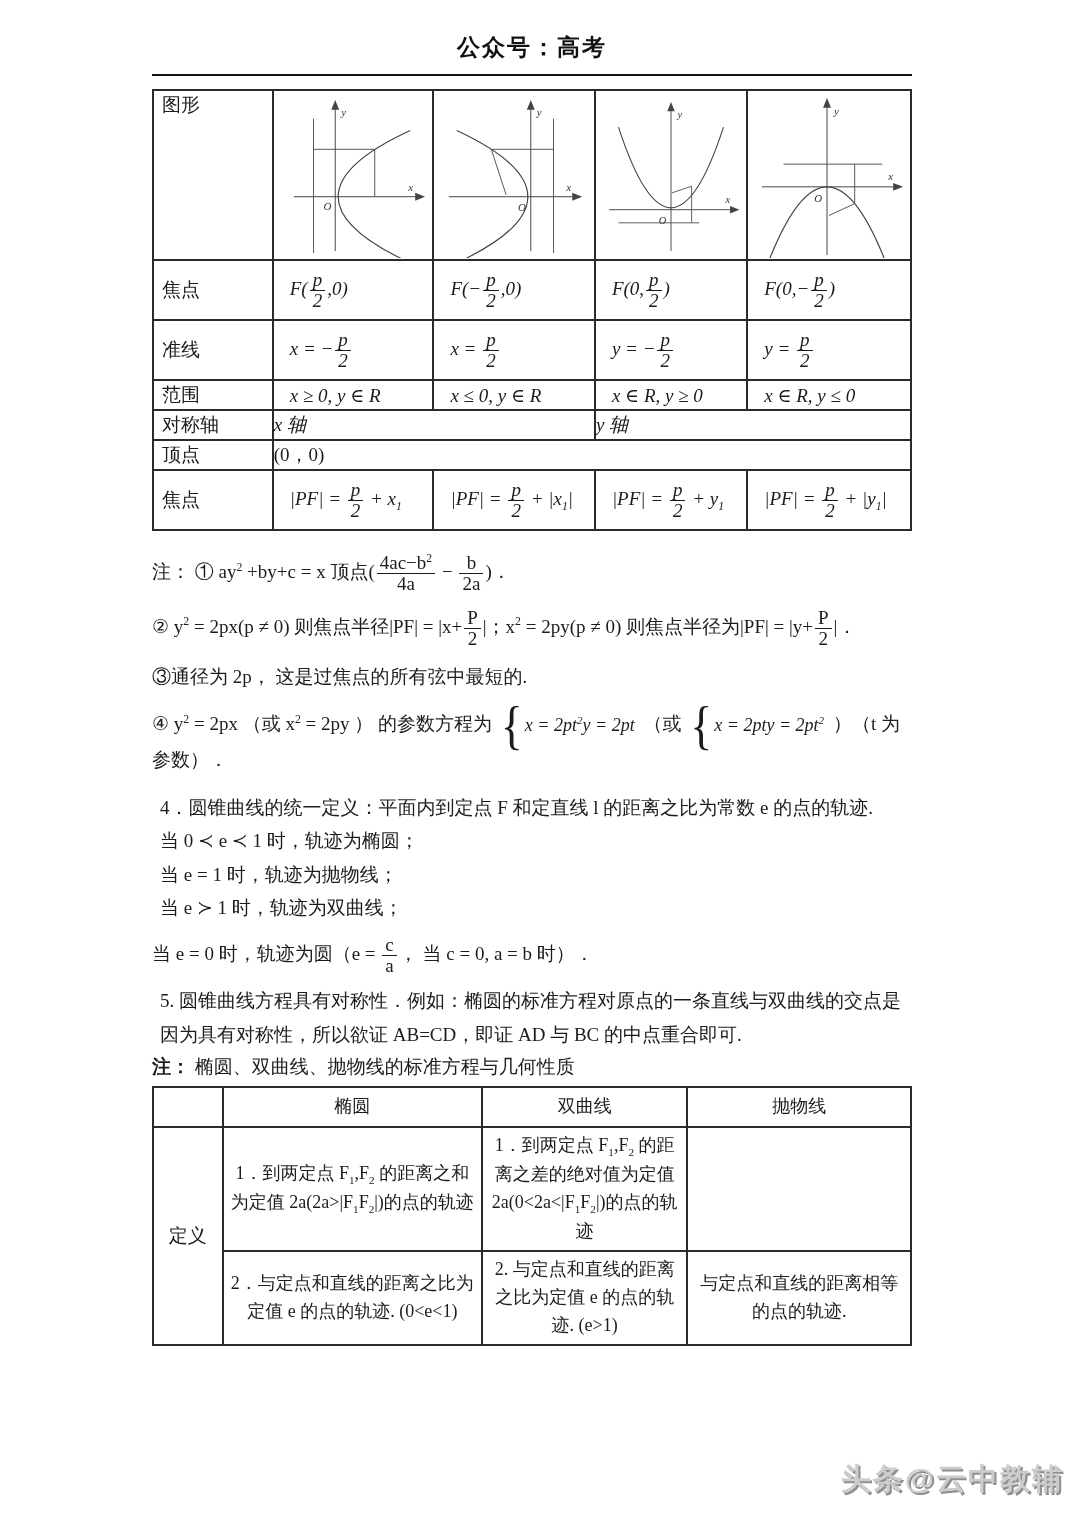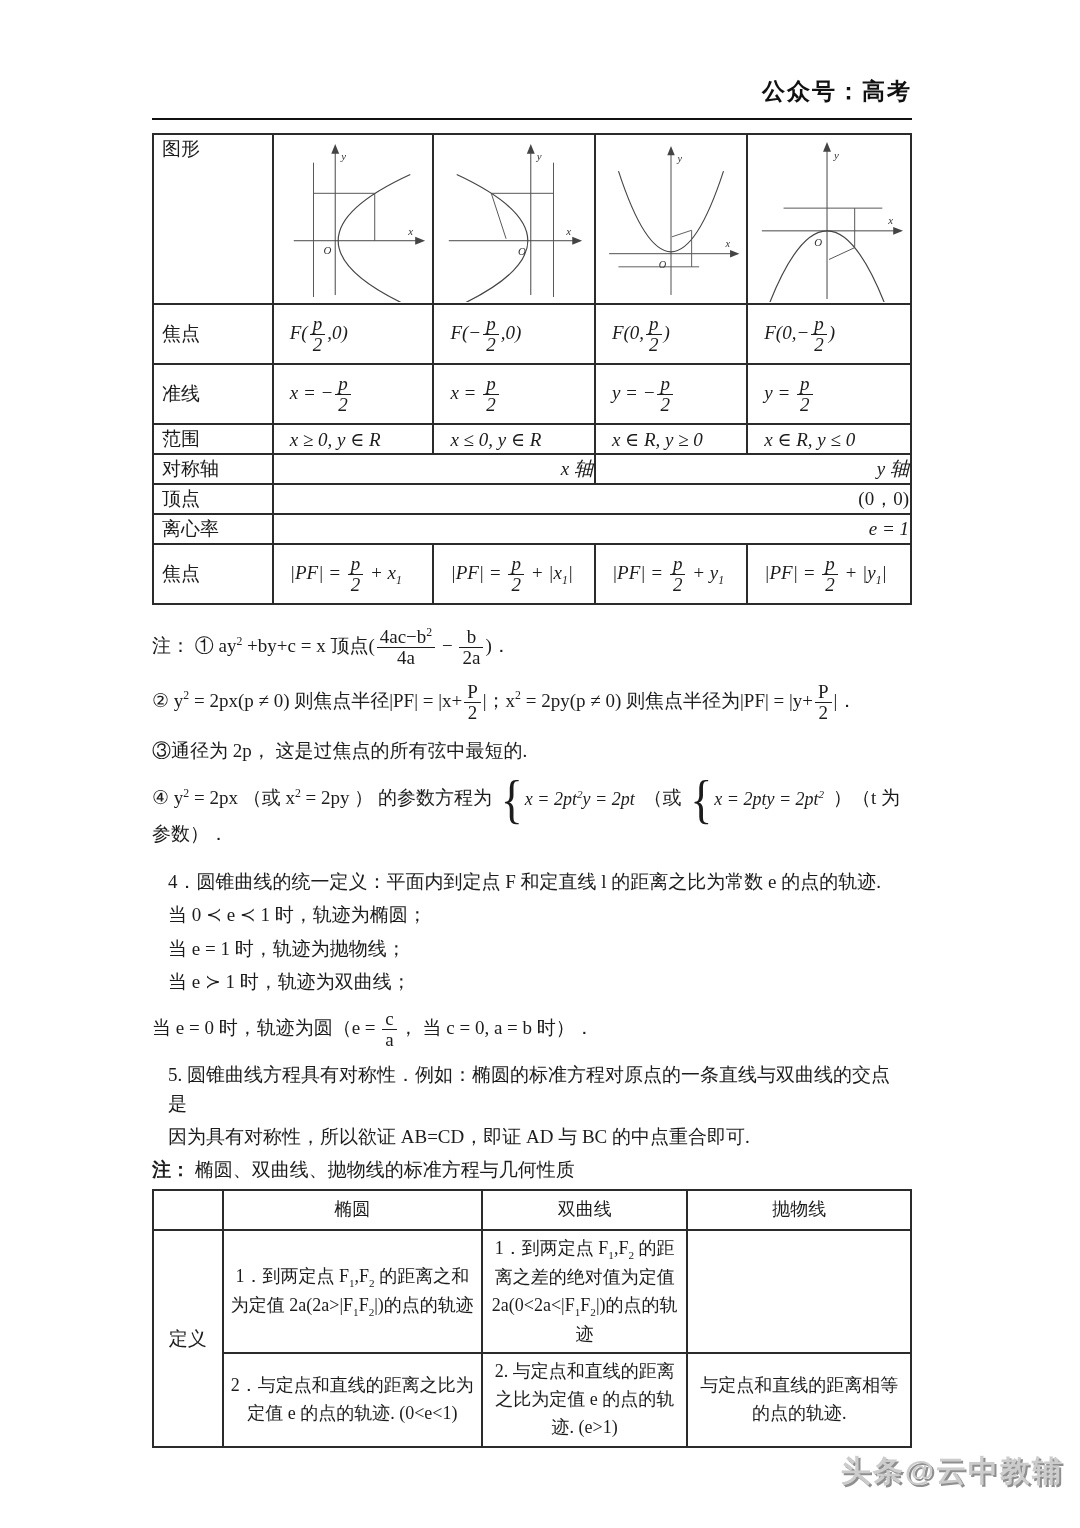--- a/index.html
+++ b/index.html
@@ -1,30 +1,30 @@
 <!DOCTYPE html>
 <html><head>
 <meta charset="utf-8">
 <style>
   html,body{margin:0;padding:0;background:#ffffff;}
   .page{position:relative;width:1080px;height:1528px;background:#fff;overflow:hidden;
         font-family:"Liberation Serif","DejaVu Serif",serif;color:#1c1c1c;}
   .content{position:absolute;left:152px;top:0;width:760px;}
-  .hdr{margin-top:76px;text-align:right;font-family:"Liberation Sans","DejaVu Sans",sans-serif;
+  .hdr{margin-top:32px;text-align:center;font-family:"Liberation Sans","DejaVu Sans",sans-serif;
        font-weight:bold;font-size:23px;letter-spacing:2px;color:#111;}
   .rule{margin-top:11px;border-top:2px solid #111;height:0;}
 
   
   table{border-collapse:collapse;table-layout:fixed;width:100%;}
   .t1{margin-top:13px;}
   .t1 td{border:2px solid #2b2b2b;font-size:19px;vertical-align:middle;}
   .t1 .lbl{padding-left:8px;font-size:19px;}
   .t1 .top{vertical-align:top;}
   .t1 .m{padding-left:16px;}
-  .t1 .ctr{text-align:right;padding-left:0;}
+  .t1 .ctr{text-align:left;padding-left:0;}
   .g{padding:0;height:168px;}
   .g svg{display:block;margin:0 auto;}
   svg text{font-family:"Liberation Serif","DejaVu Serif",serif;font-style:italic;font-size:11px;fill:#333;}
 
   .m{font-style:italic;}
   .frac{display:inline-block;vertical-align:middle;text-align:center;margin:0 2px;line-height:1.05;}
   .frac .num{display:block;border-bottom:1px solid #1c1c1c;padding:0 3px;}
   .frac .den{display:block;padding:0 3px;}
   sub,sup{font-size:0.62em;}
 
@@ -32,33 +32,33 @@
   .notes{margin-top:22px;font-size:19px;line-height:1.45;}
   .note{margin:10px 0;}
   .note.tall{margin:14px 0;}
   .system{display:inline-flex;align-items:center;vertical-align:middle;margin:0 4px;}
   .system .brace{font-size:46px;font-weight:300;line-height:0.9;transform:scaleY(1.15);margin-right:2px;}
   .system .eqs{display:inline-flex;flex-direction:row;text-align:left;line-height:1.35;font-size:18px;}
 
   
   .sec{margin-top:20px;font-size:19px;line-height:1.5;}
   .sec .h{font-family:"Liberation Sans","DejaVu Sans",sans-serif;font-weight:bold;margin:6px 0 8px 10px;}
-  .sec .ln{margin:5px 16px;}
+  .sec .ln{margin:5px 8px;}
   .sec .tallln{margin:12px 0;}
 
   
   .t2cap{font-size:19px;}
   .t2cap .b{font-weight:bold;}
   .t2{margin-top:6px;}
   .t2 td{border:2px solid #2b2b2b;font-size:18px;text-align:center;vertical-align:middle;
          padding:4px 6px;line-height:1.55;}
   .t2 .hd{height:30px;}
   .t2 .deflbl{font-size:19px;}
 
-  .wm{position:absolute;right:16px;bottom:36px;
+  .wm{position:absolute;right:16px;bottom:28px;
       font-family:"Liberation Sans","DejaVu Sans",sans-serif;font-weight:bold;font-size:30px;
       color:#cccccc;text-shadow:2px 2px 0 #8f8f8f;letter-spacing:2px;}
 </style>
 </head>
 <body>
 
 <div class="page">
  <div class="content">
 
   <div class="hdr">公众号：高考</div>
@@ -158,24 +158,20 @@
      <td class="m">x ∈ R, y ≤ 0</td>
     </tr>
     <tr style="height:28px">
      <td class="lbl">对称轴</td>
      <td class="m ctr" colspan="2">x 轴</td>
      <td class="m ctr" colspan="2">y 轴</td>
     </tr>
     <tr style="height:20px">
      <td class="lbl">顶点</td>
      <td class="ctr" colspan="4">(0，0)</td>
-    </tr>
-    <tr style="height:28px">
-     <td class="lbl">离心率</td>
-     <td class="m ctr" colspan="4">e = 1</td>
     </tr>
     <tr style="height:60px">
      <td class="lbl">焦点</td>
      <td class="m">|PF| = <span class="frac"><span class="num">p</span><span class="den">2</span></span> + x<sub>1</sub></td>
      <td class="m">|PF| = <span class="frac"><span class="num">p</span><span class="den">2</span></span> + |x<sub>1</sub>|</td>
      <td class="m">|PF| = <span class="frac"><span class="num">p</span><span class="den">2</span></span> + y<sub>1</sub></td>
      <td class="m">|PF| = <span class="frac"><span class="num">p</span><span class="den">2</span></span> + |y<sub>1</sub>|</td>
     </tr>
    </tbody>
   </table>

